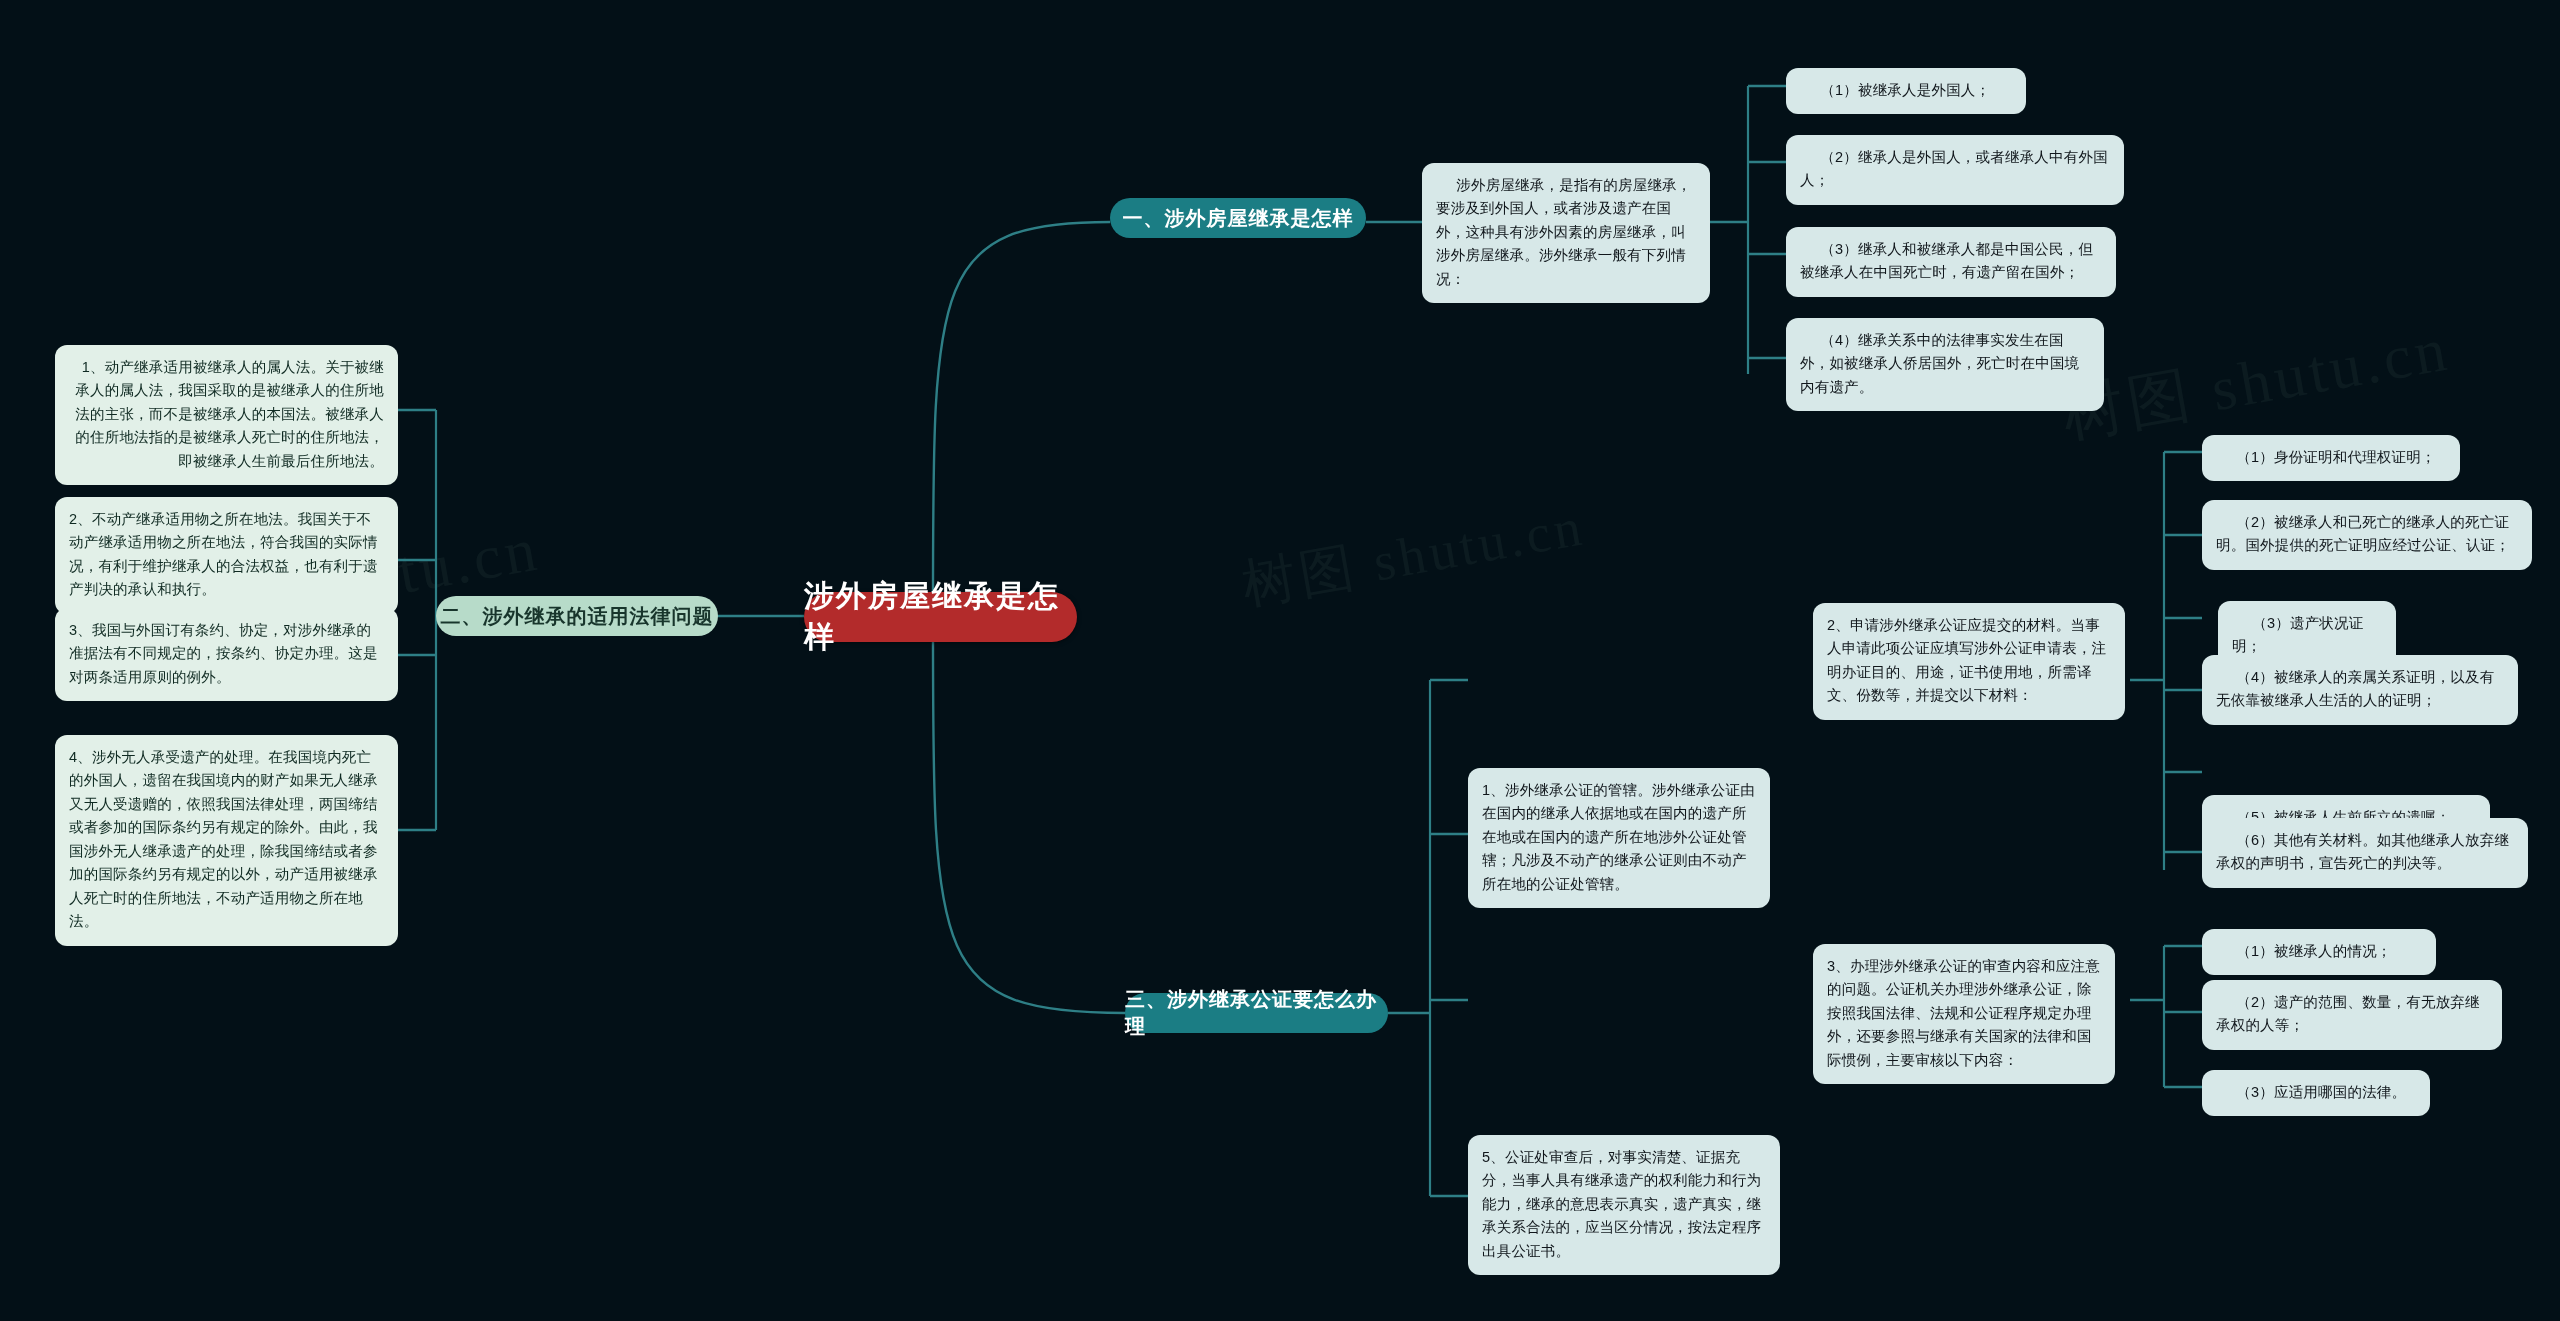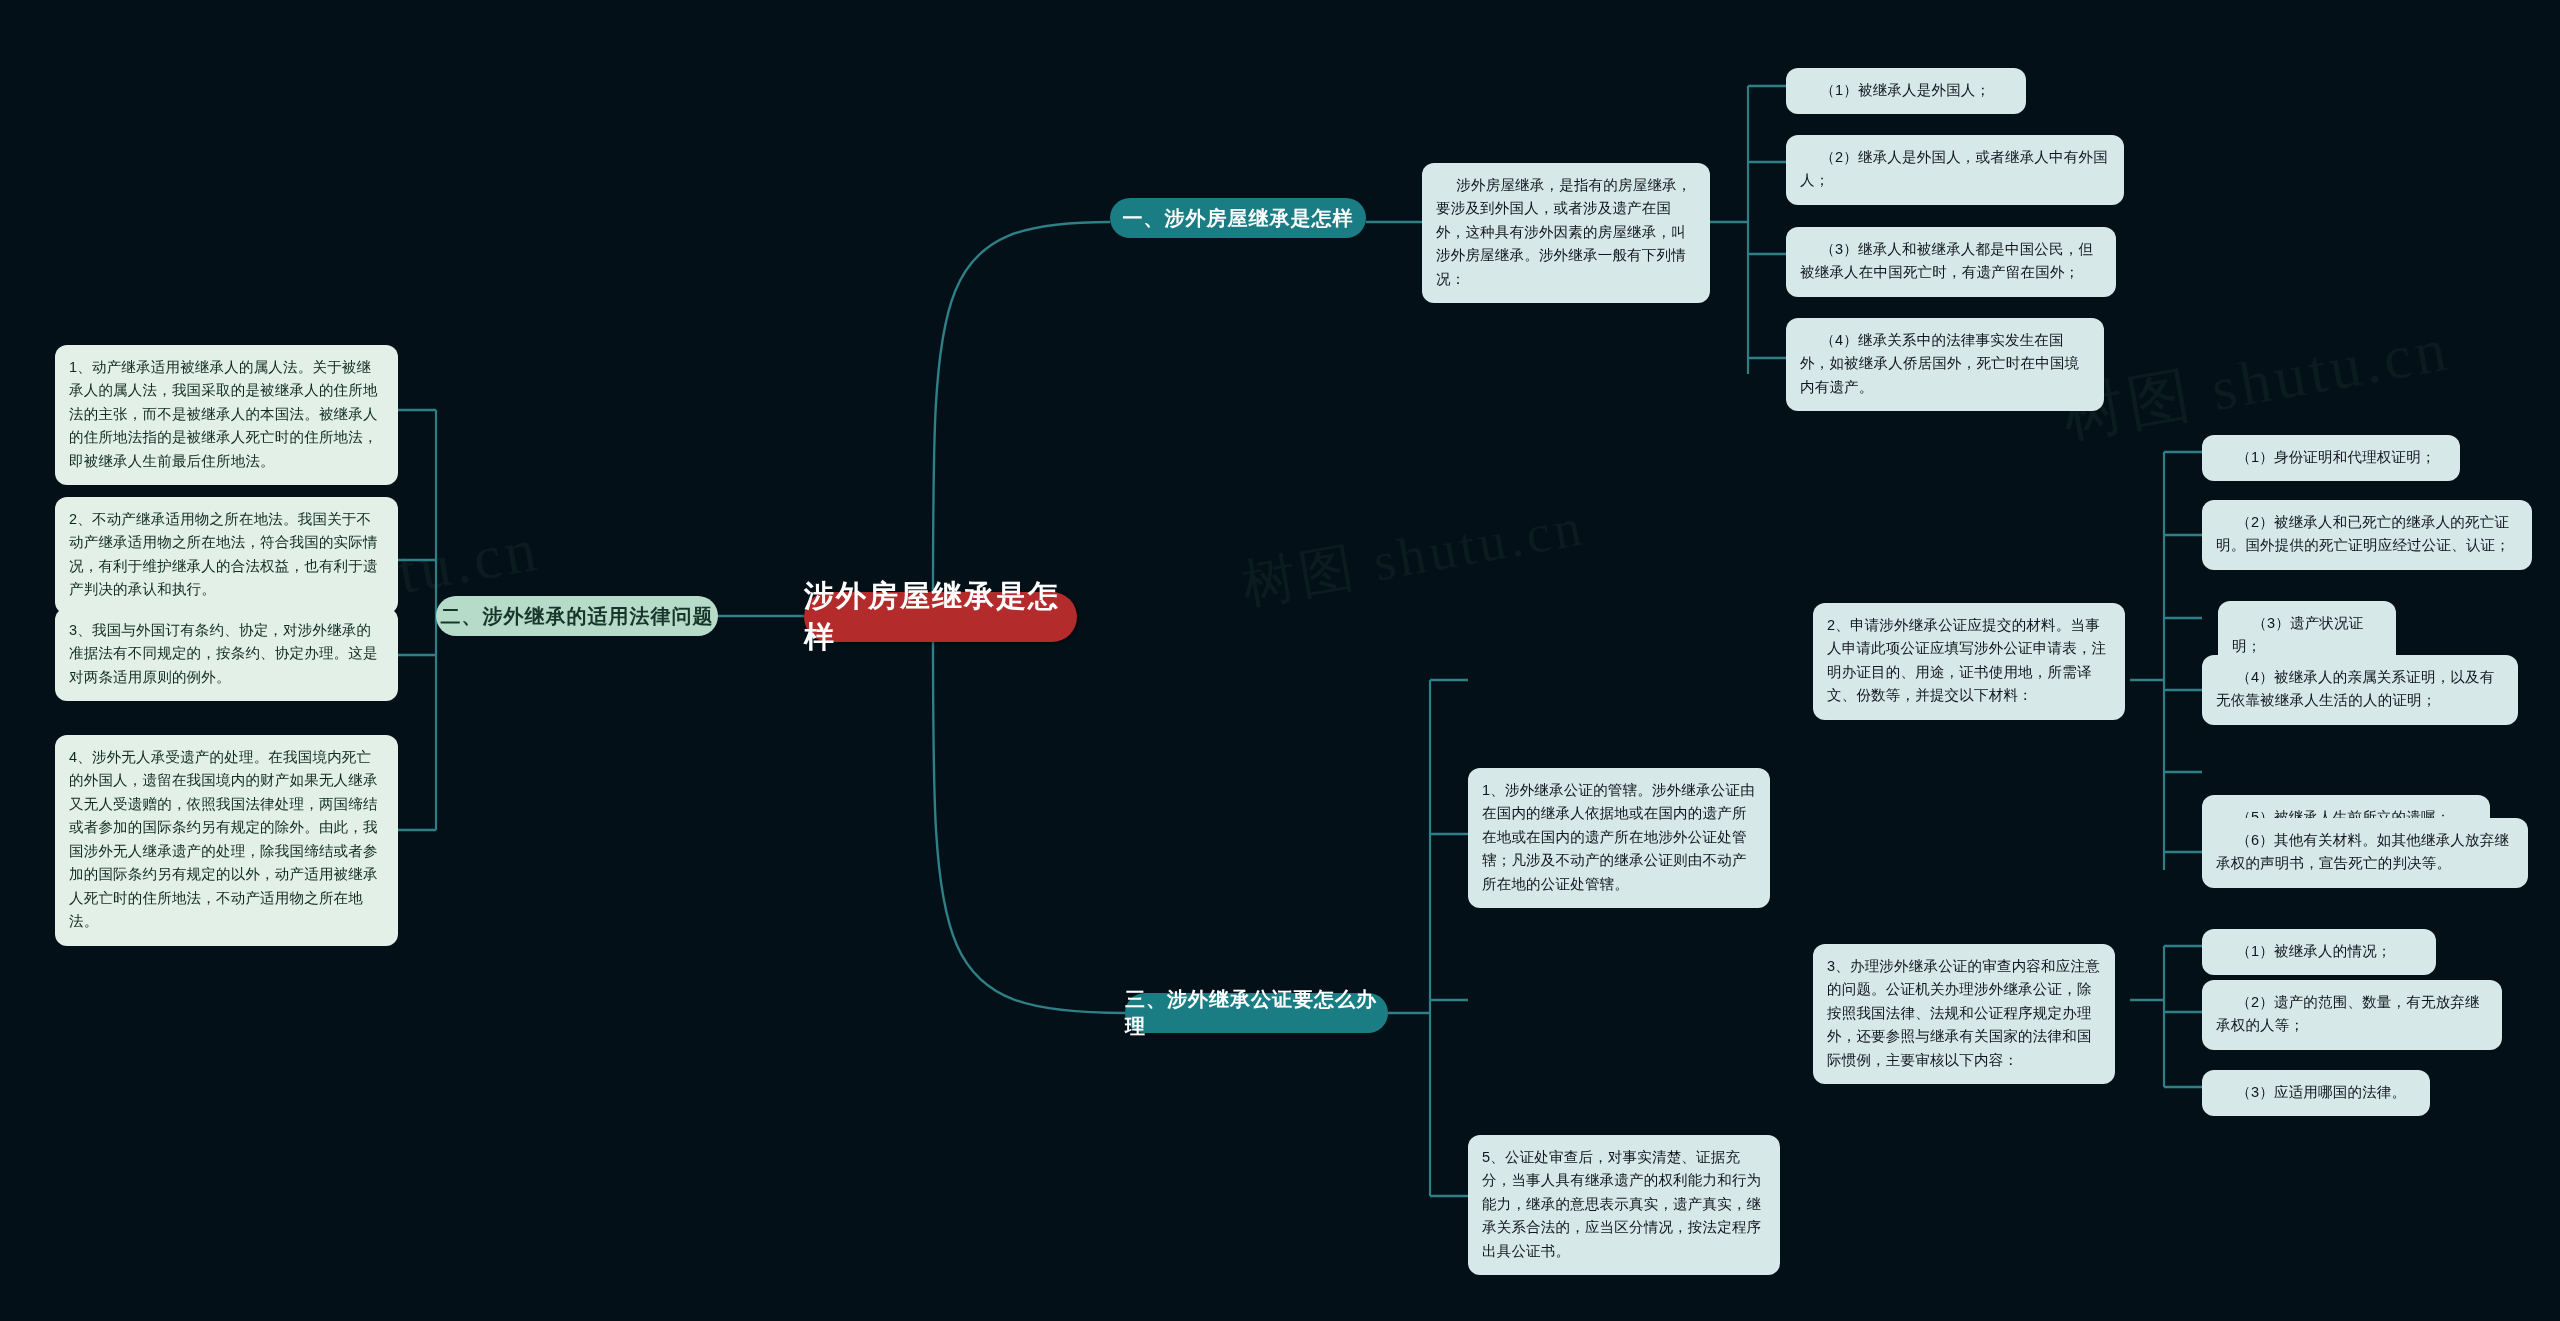--- a/index.html
+++ b/index.html
@@ -135,21 +135,21 @@
     <span>（3）继承人和被继承人都是中国公民，但被继承人在中国死亡时，有遗产留在国外；</span>
   </div>
   <div class="node leaf" style="left:1786px; top:318px; width:318px;">
     <span>（4）继承关系中的法律事实发生在国外，如被继承人侨居国外，死亡时在中国境内有遗产。</span>
   </div>
 
   <div class="node branch branch-mint" style="left:436px; top:596px; width:282px; height:40px;">
     <span>二、涉外继承的适用法律问题</span>
   </div>
 
-  <div class="node leaf leaf-mint noindent" style="left:55px; top:345px; width:343px;">
+  <div class="node leaf leaf-mint noindent" style="left:55px; top:345px; width:343px;text-align:right;">
     <span>1、动产继承适用被继承人的属人法。关于被继承人的属人法，我国采取的是被继承人的住所地法的主张，而不是被继承人的本国法。被继承人的住所地法指的是被继承人死亡时的住所地法，即被继承人生前最后住所地法。</span>
   </div>
   <div class="node leaf leaf-mint noindent" style="left:55px; top:497px; width:343px;">
     <span>2、不动产继承适用物之所在地法。我国关于不动产继承适用物之所在地法，符合我国的实际情况，有利于维护继承人的合法权益，也有利于遗产判决的承认和执行。</span>
   </div>
   <div class="node leaf leaf-mint noindent" style="left:55px; top:608px; width:343px;">
     <span>3、我国与外国订有条约、协定，对涉外继承的准据法有不同规定的，按条约、协定办理。这是对两条适用原则的例外。</span>
   </div>
   <div class="node leaf leaf-mint noindent" style="left:55px; top:735px; width:343px;">
     <span>4、涉外无人承受遗产的处理。在我国境内死亡的外国人，遗留在我国境内的财产如果无人继承又无人受遗赠的，依照我国法律处理，两国缔结或者参加的国际条约另有规定的除外。由此，我国涉外无人继承遗产的处理，除我国缔结或者参加的国际条约另有规定的以外，动产适用被继承人死亡时的住所地法，不动产适用物之所在地法。</span>

